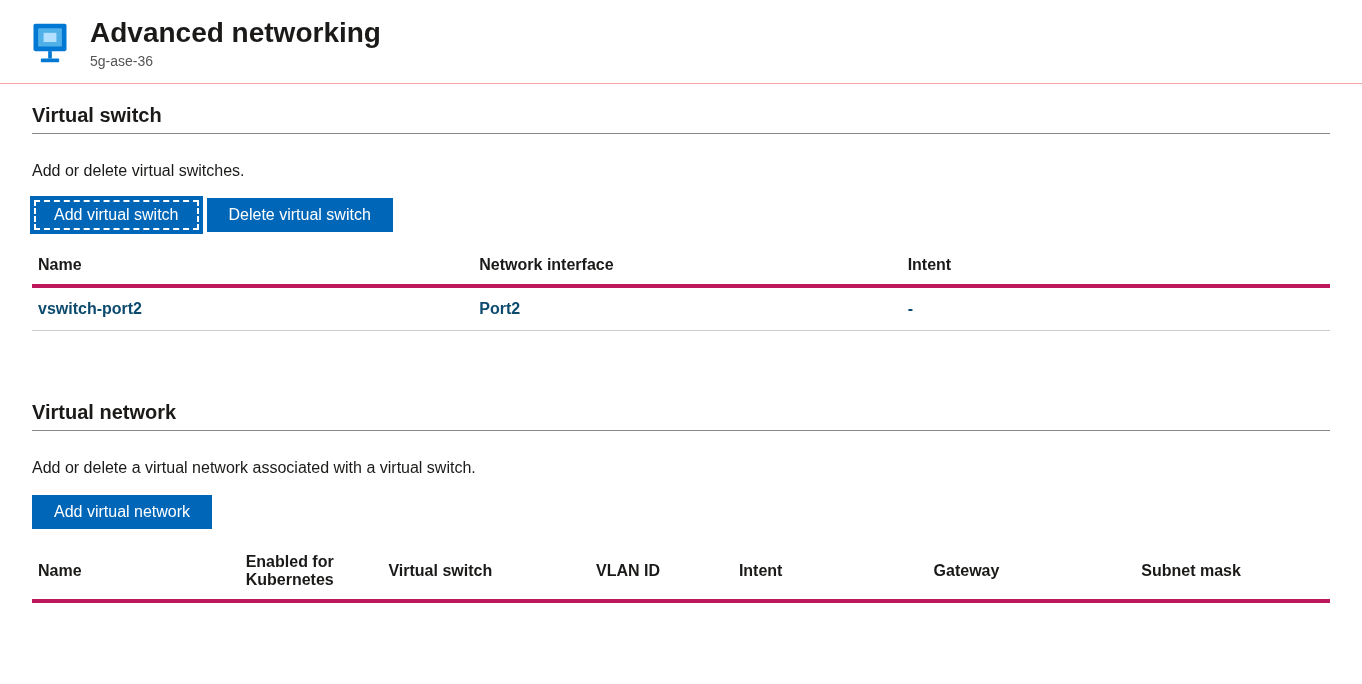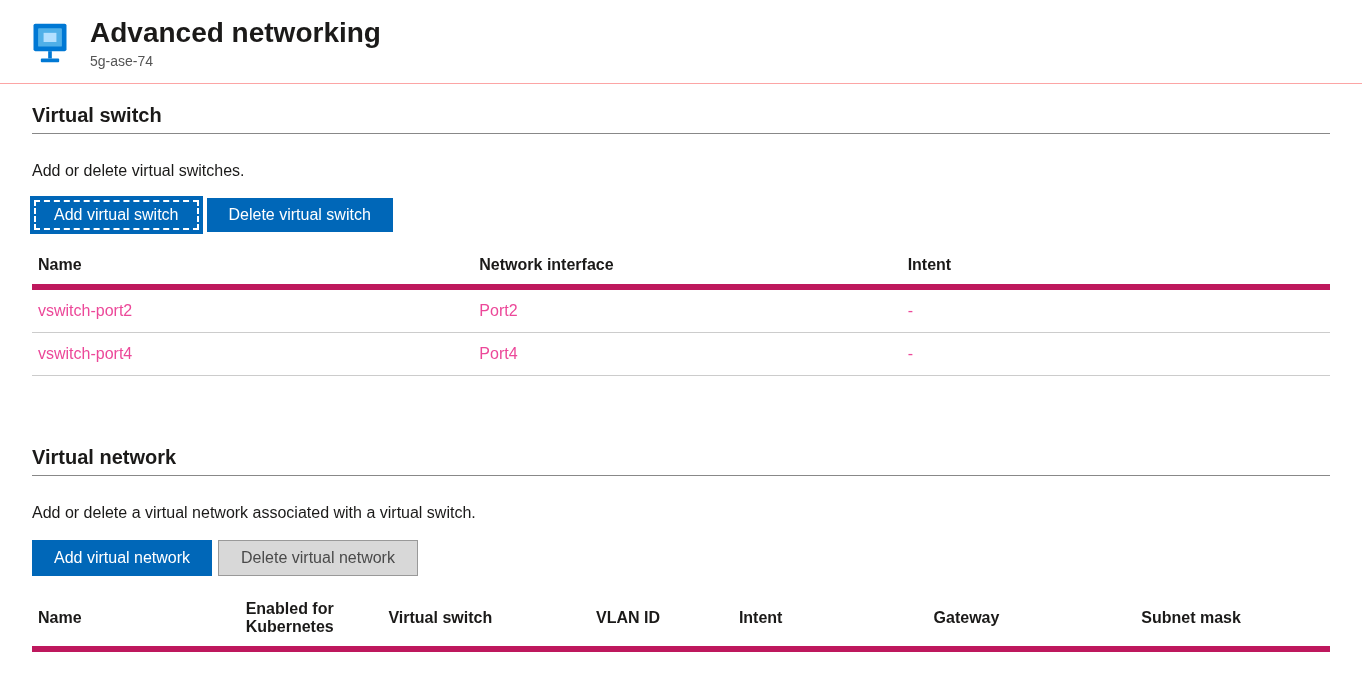--- a/index.html
+++ b/index.html
@@ -79,28 +79,29 @@
     border-collapse: collapse;
     margin-top: 14px;
     table-layout: fixed;
   }
   th {
     text-align: left;
     font-size: 16px;
     font-weight: 700;
     color: #1b1a19;
     padding: 10px 6px;
-    border-bottom: 6px solid #be185d;
+    border-bottom: 4px solid #be185d;
     vertical-align: middle;
   }
   td {
     font-size: 16px;
-    color: #ec4899;
+    color: #0c4a6e;
     padding: 12px 6px;
     border-bottom: 1px solid #ccc;
+    font-weight: bold;
   }
   .vswitch-table th:nth-child(1), .vswitch-table td:nth-child(1){ width:34%; }
   .vswitch-table th:nth-child(2), .vswitch-table td:nth-child(2){ width:33%; }
   .vswitch-table th:nth-child(3), .vswitch-table td:nth-child(3){ width:33%; }
   .vnet-section { margin-top: 50px; }
 </style>
 </head>
 <body>
 
 <div class="header">
@@ -108,21 +109,21 @@
     <svg viewBox="0 0 48 48" width="44" height="44">
       <rect x="6" y="4" width="36" height="30" rx="2" fill="#0078d4"></rect>
       <rect x="11" y="9" width="26" height="20" rx="1" fill="#50b0e8"></rect>
       <rect x="17" y="14" width="14" height="10" fill="#b3e0ff"></rect>
       <rect x="22" y="34" width="4" height="8" fill="#0078d4"></rect>
       <rect x="14" y="42" width="20" height="4" rx="1" fill="#0078d4"></rect>
     </svg>
   </div>
   <div>
     <div class="header-title">Advanced networking</div>
-    <div class="header-sub">5g-ase-74</div>
+    <div class="header-sub">5g-ase-36</div>
   </div>
 </div>
 
 <div class="section">
   <div class="section-title">Virtual switch</div>
   <div class="section-desc">Add or delete virtual switches.</div>
   <div class="btn-row">
     <button class="btn btn-primary selected">Add virtual switch</button>
     <button class="btn btn-primary">Delete virtual switch</button>
   </div>
@@ -133,35 +134,29 @@
         <th>Network interface</th>
         <th>Intent</th>
       </tr>
     </thead>
     <tbody>
       <tr>
         <td>vswitch-port2</td>
         <td>Port2</td>
         <td>-</td>
       </tr>
-      <tr>
-        <td>vswitch-port4</td>
-        <td>Port4</td>
-        <td>-</td>
-      </tr>
     </tbody>
   </table>
 </div>
 
 <div class="section vnet-section">
   <div class="section-title">Virtual network</div>
   <div class="section-desc">Add or delete a virtual network associated with a virtual switch.</div>
   <div class="btn-row">
     <button class="btn btn-primary">Add virtual network</button>
-    <button class="btn btn-disabled">Delete virtual network</button>
   </div>
   <table>
     <thead>
       <tr>
         <th style="width:16%">Name</th>
         <th style="width:11%">Enabled for Kubernetes</th>
         <th style="width:16%">Virtual switch</th>
         <th style="width:11%">VLAN ID</th>
         <th style="width:15%">Intent</th>
         <th style="width:16%">Gateway</th>

